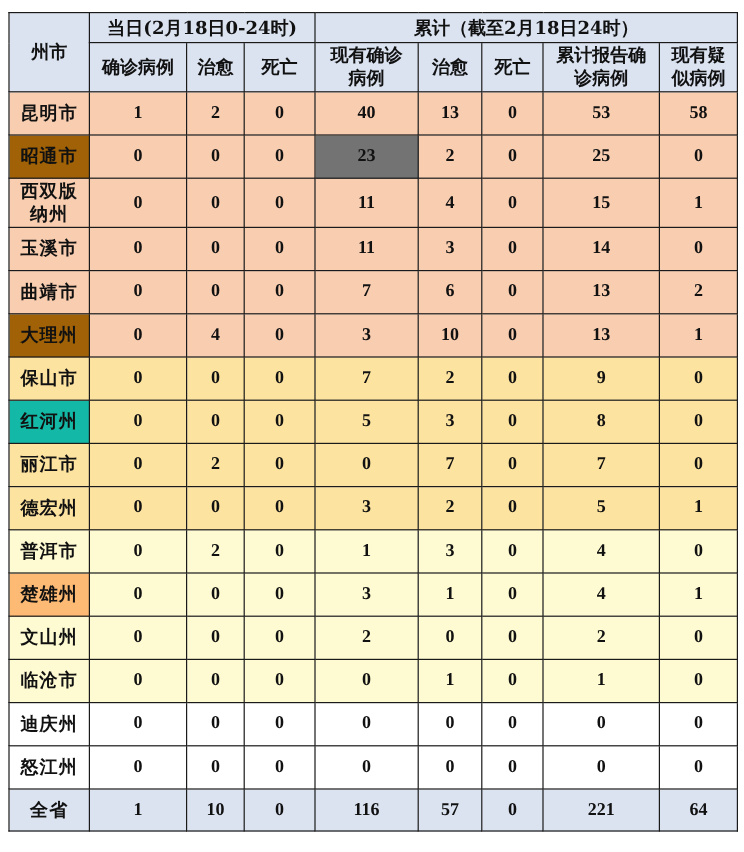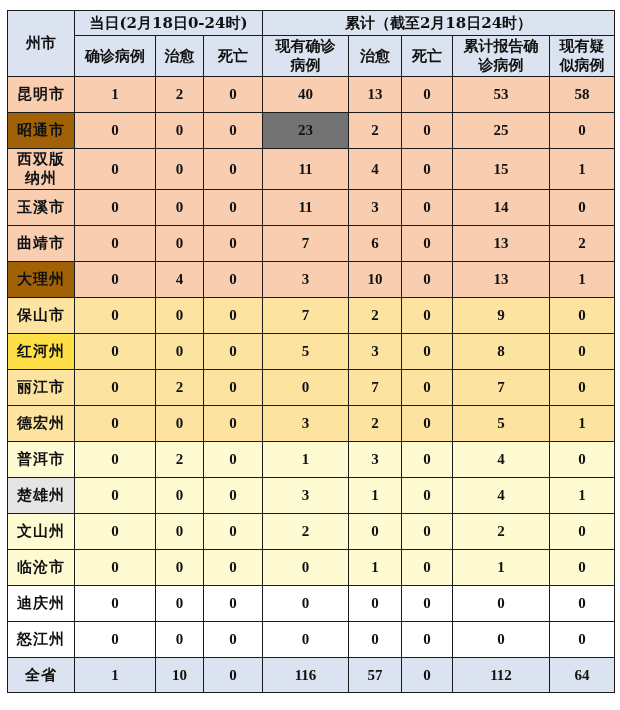--- a/index.html
+++ b/index.html
@@ -122,21 +122,21 @@
         <td style="background: rgb(253, 227, 160);">0</td>
         <td style="background: rgb(253, 227, 160);">0</td>
         <td style="background: rgb(253, 227, 160);">0</td>
         <td style="background: rgb(253, 227, 160);">7</td>
         <td style="background: rgb(253, 227, 160);">2</td>
         <td style="background: rgb(253, 227, 160);">0</td>
         <td style="background: rgb(253, 227, 160);">9</td>
         <td style="background: rgb(253, 227, 160);">0</td>
       </tr>
       <tr class="r">
-        <td class="name" style="background: #fde047;">红河州</td>
+        <td class="name" style="background: #14b8a6;">红河州</td>
         <td style="background: rgb(253, 227, 160);">0</td>
         <td style="background: rgb(253, 227, 160);">0</td>
         <td style="background: rgb(253, 227, 160);">0</td>
         <td style="background: rgb(253, 227, 160);">5</td>
         <td style="background: rgb(253, 227, 160);">3</td>
         <td style="background: rgb(253, 227, 160);">0</td>
         <td style="background: rgb(253, 227, 160);">8</td>
         <td style="background: rgb(253, 227, 160);">0</td>
       </tr>
       <tr class="r">
@@ -166,21 +166,21 @@
         <td style="background: rgb(254, 251, 210);">0</td>
         <td style="background: rgb(254, 251, 210);">2</td>
         <td style="background: rgb(254, 251, 210);">0</td>
         <td style="background: rgb(254, 251, 210);">1</td>
         <td style="background: rgb(254, 251, 210);">3</td>
         <td style="background: rgb(254, 251, 210);">0</td>
         <td style="background: rgb(254, 251, 210);">4</td>
         <td style="background: rgb(254, 251, 210);">0</td>
       </tr>
       <tr class="r">
-        <td class="name" style="background: #e5e5e5;">楚雄州</td>
+        <td class="name" style="background: #fdba74;">楚雄州</td>
         <td style="background: rgb(254, 251, 210);">0</td>
         <td style="background: rgb(254, 251, 210);">0</td>
         <td style="background: rgb(254, 251, 210);">0</td>
         <td style="background: rgb(254, 251, 210);">3</td>
         <td style="background: rgb(254, 251, 210);">1</td>
         <td style="background: rgb(254, 251, 210);">0</td>
         <td style="background: rgb(254, 251, 210);">4</td>
         <td style="background: rgb(254, 251, 210);">1</td>
       </tr>
       <tr class="r">
@@ -228,17 +228,17 @@
         <td style="background: rgb(255, 255, 255);">0</td>
       </tr>
       <tr class="tot">
         <td class="name">全省</td>
         <td>1</td>
         <td>10</td>
         <td>0</td>
         <td>116</td>
         <td>57</td>
         <td>0</td>
-        <td>112</td>
+        <td>221</td>
         <td>64</td>
       </tr>
     </tbody>
 </table>
 
 </body></html>

